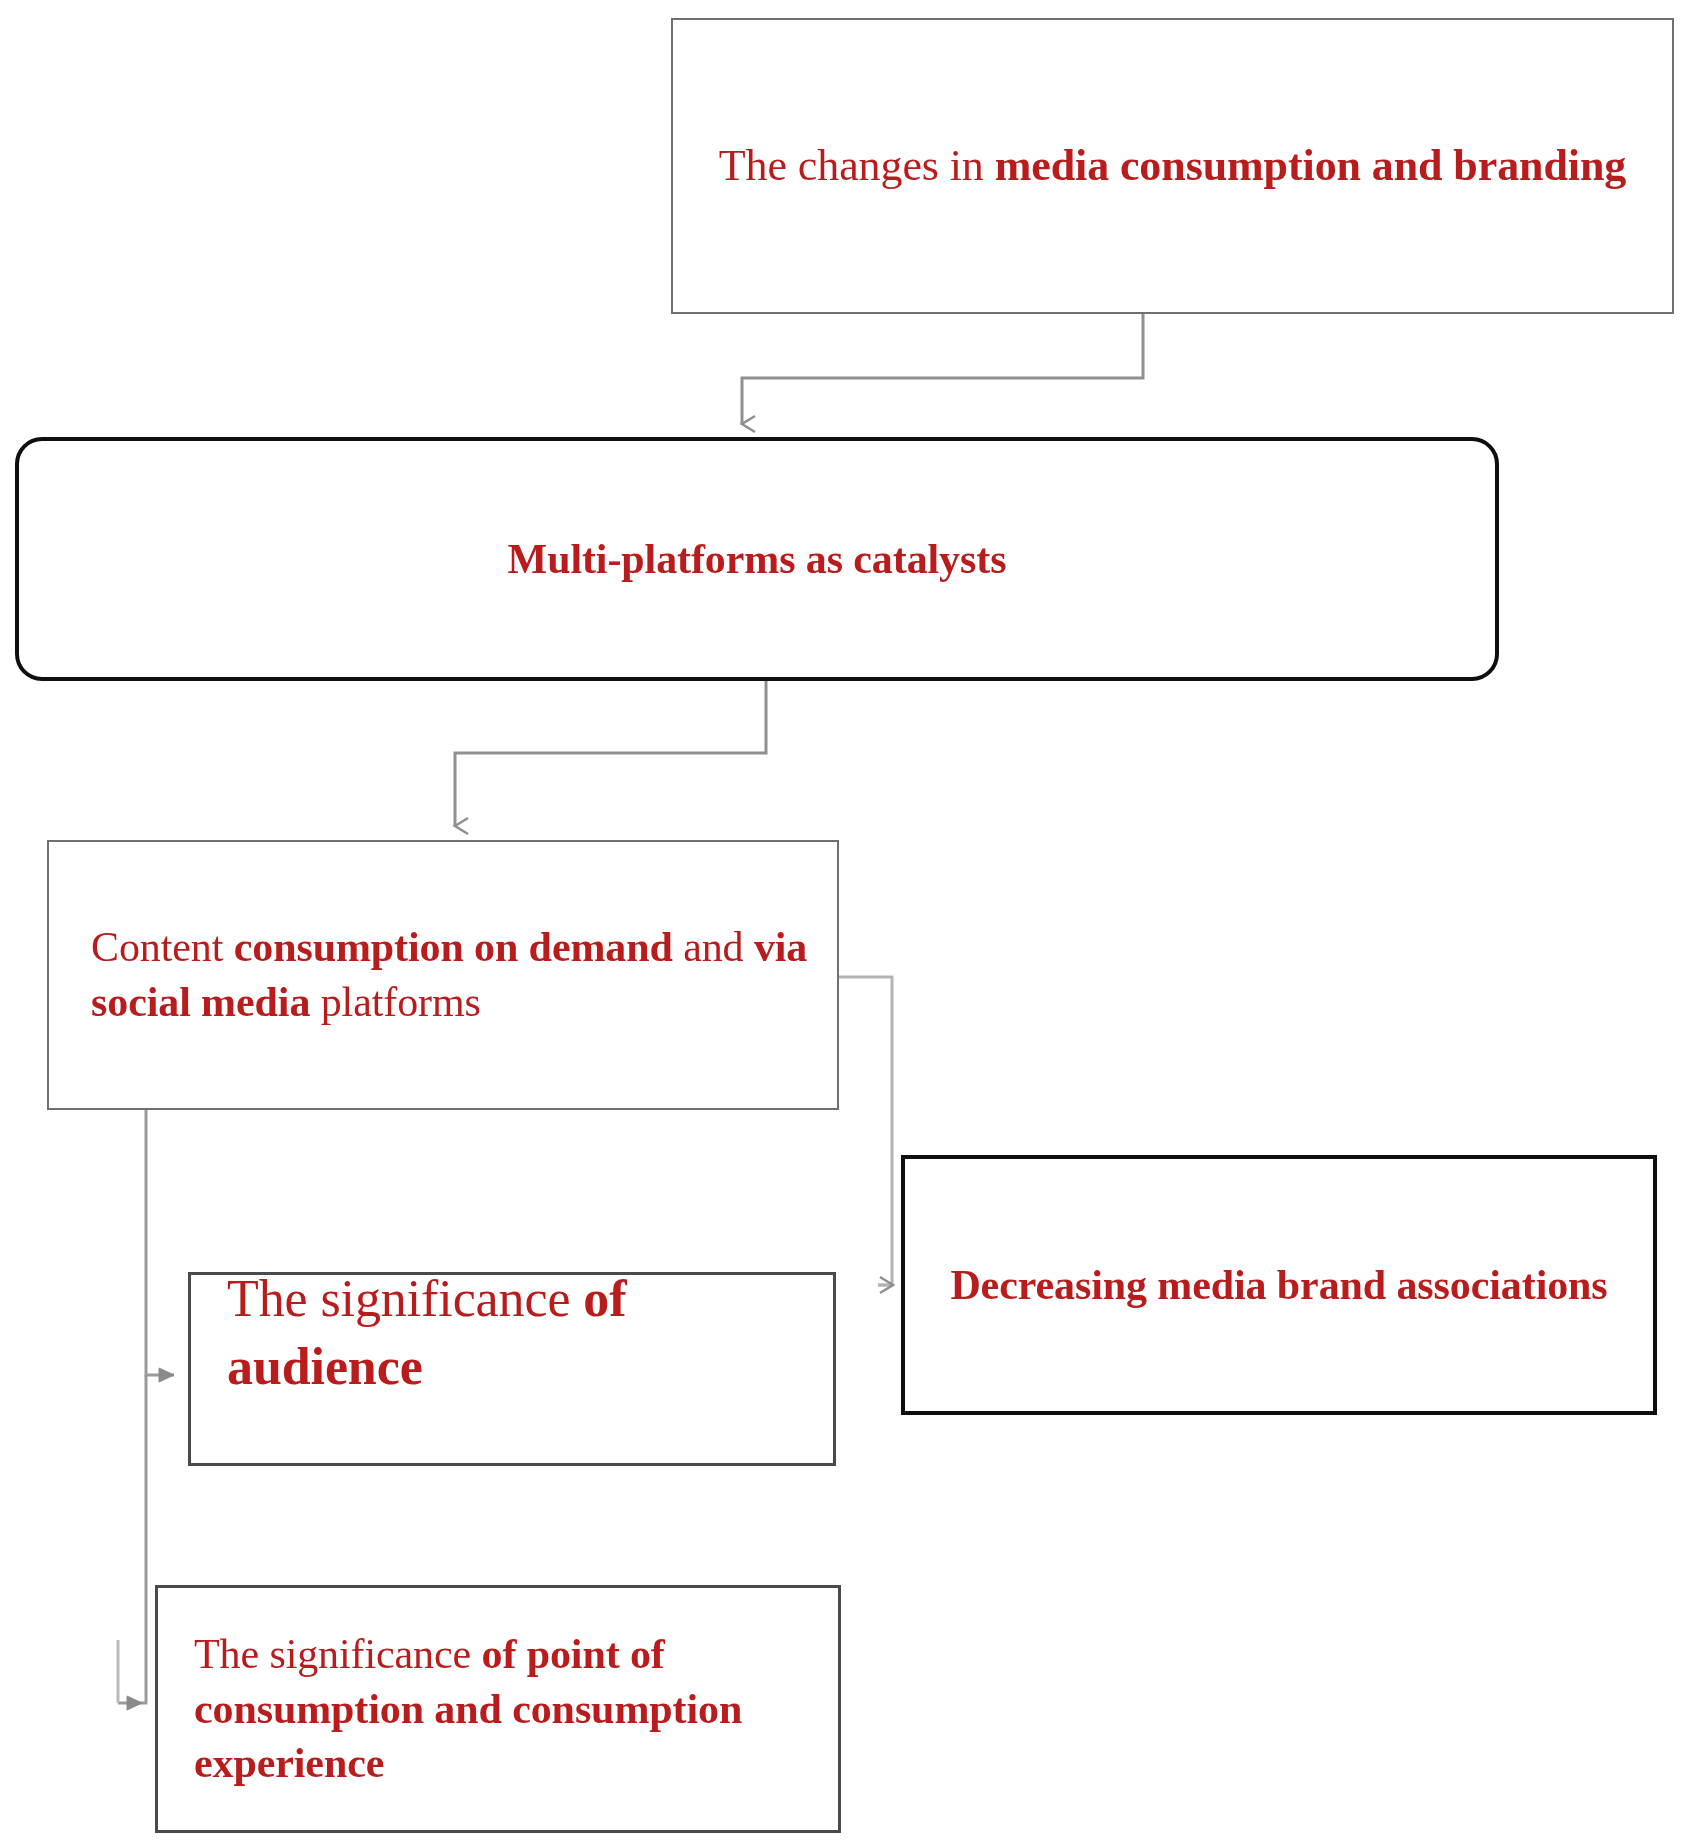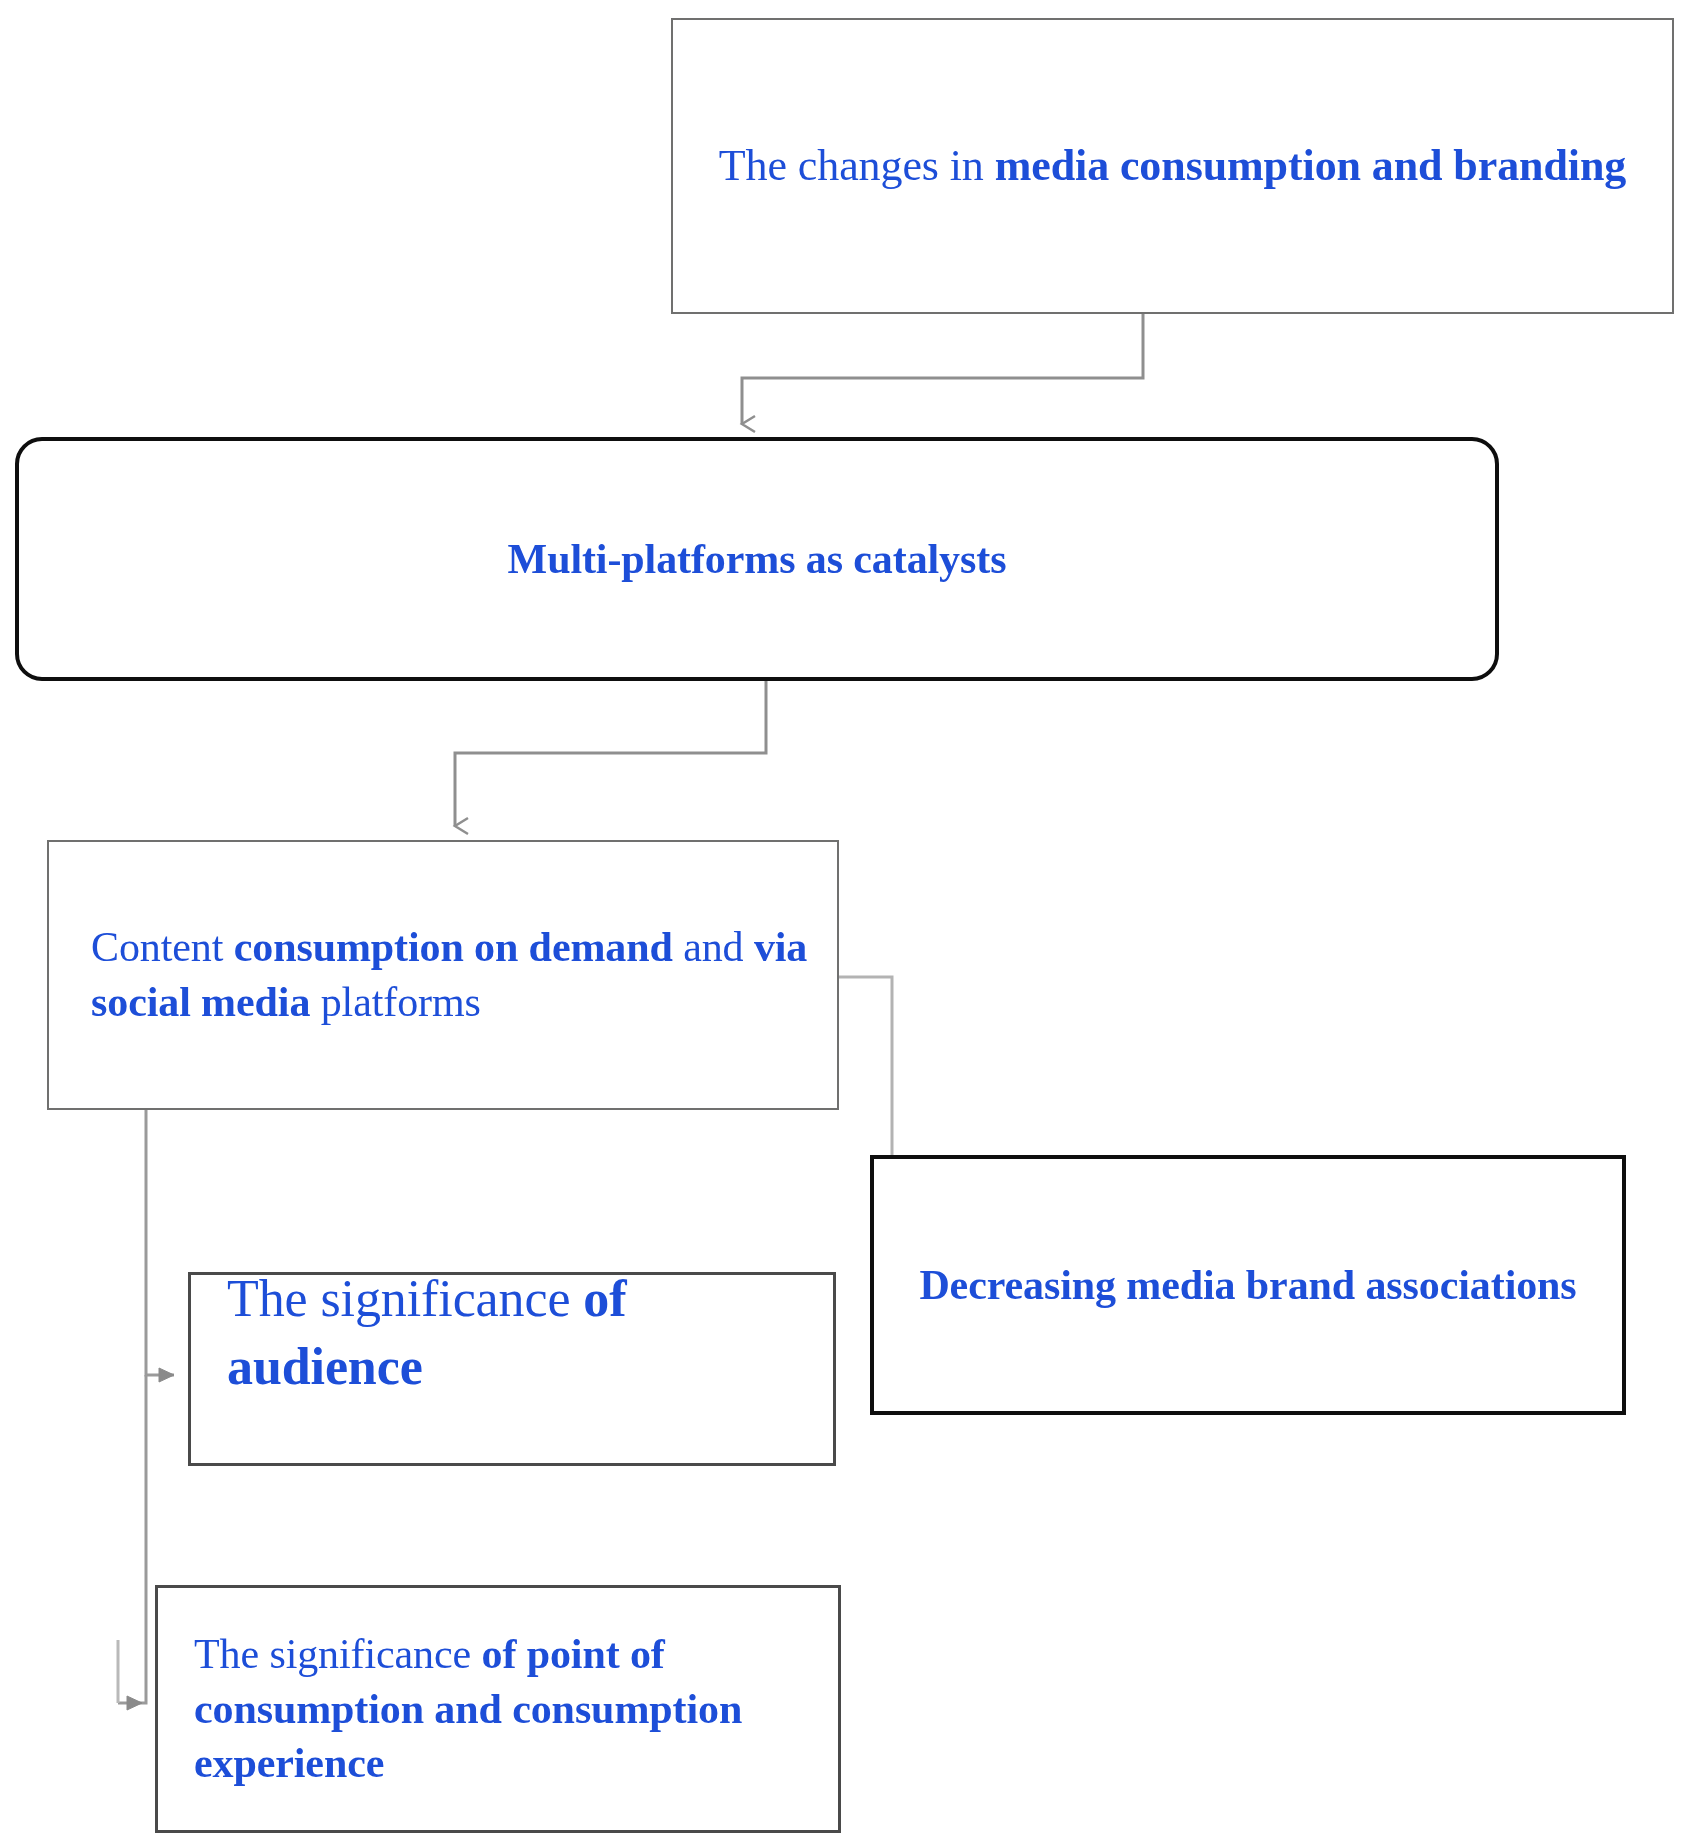--- a/index.html
+++ b/index.html
@@ -30,21 +30,21 @@
     position: absolute;
     box-sizing: border-box;
     background: #ffffff;
     display: flex;
     align-items: center;
     justify-content: center;
   }
   .node .node-text {
     display: block;
     width: 100%;
-    color: #1d4ed8;
+    color: #b91c1c;
     line-height: 1.30;
     letter-spacing: -0.1px;
   }
   .node-thin {
     border: 2px solid #70706f;
   }
   .node-thick {
     border: 4px solid #0e0e0e;
   }
   .node-mid {
@@ -77,21 +77,21 @@
     left: 47px; top: 840px;
     width: 792px; height: 270px;
   }
   #node-content .node-text {
     text-align: left;
     font-size: 42px;
     padding: 0 12px 0 42px;
   }
 
   #node-decreasing {
-    left: 870px; top: 1155px;
+    left: 901px; top: 1155px;
     width: 756px; height: 260px;
   }
   #node-decreasing .node-text {
     text-align: center;
     font-size: 42px;
     font-weight: bold;
     padding: 0 26px;
   }
 
   #node-audience {

